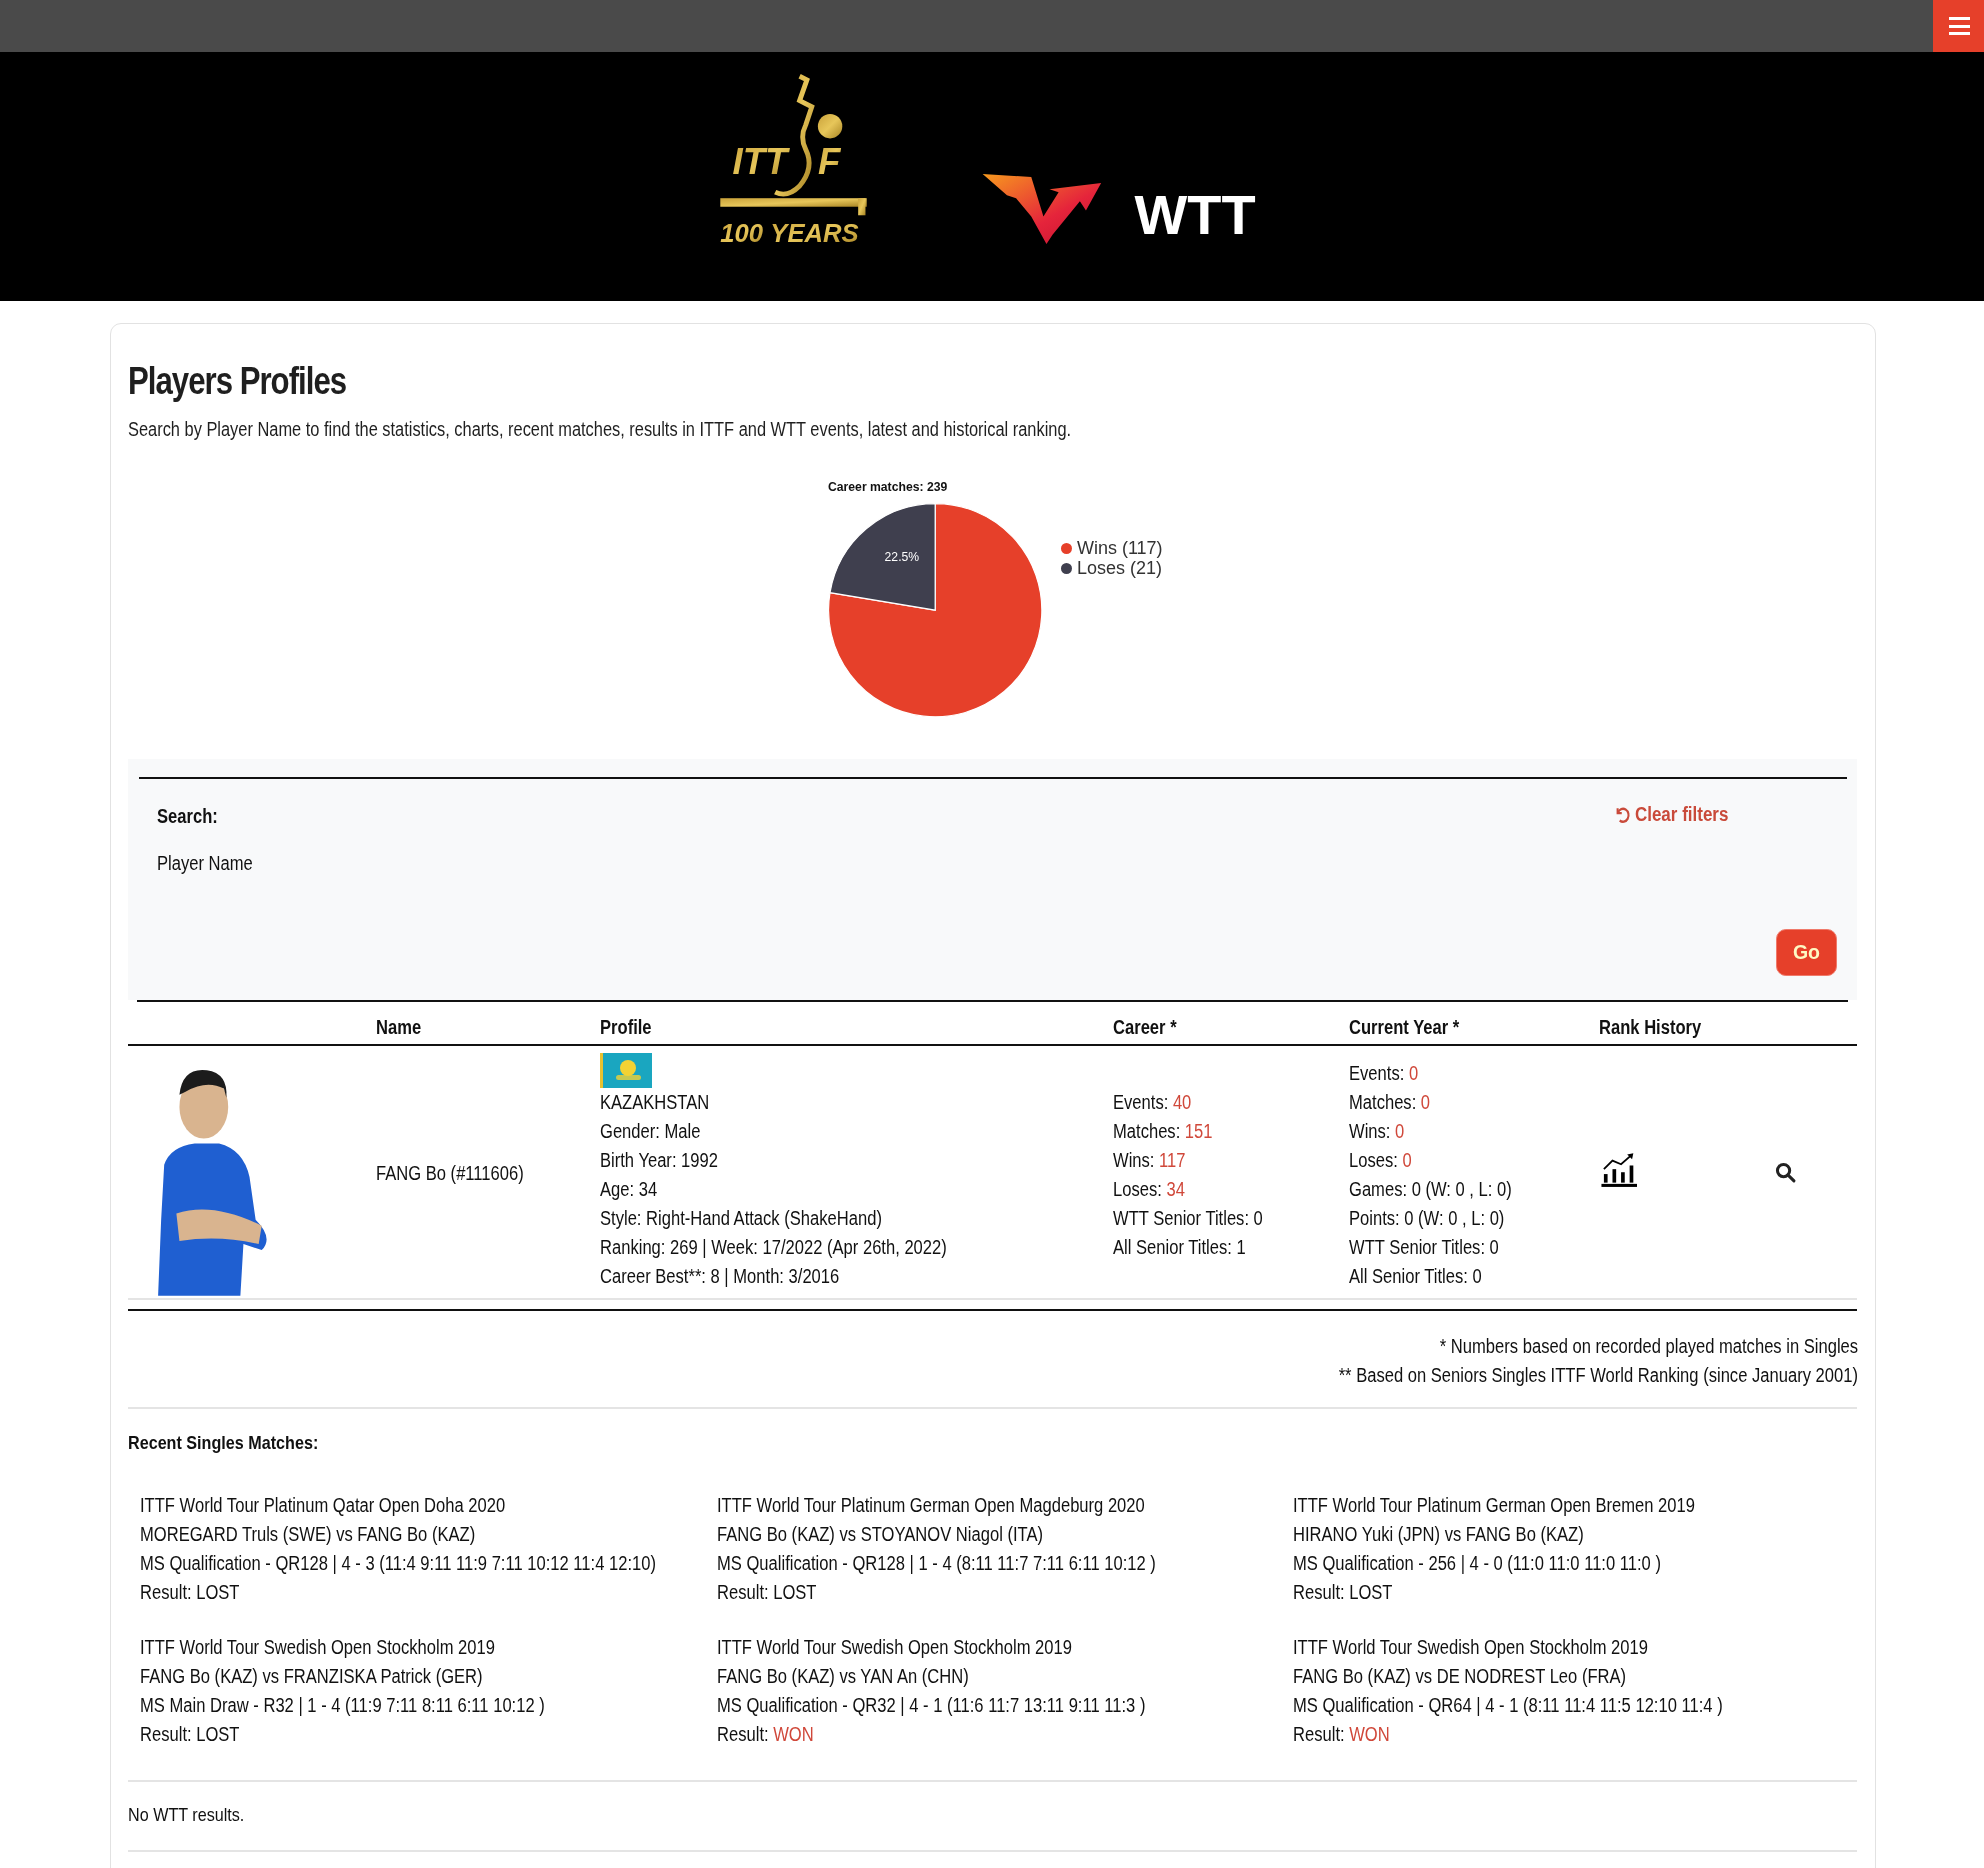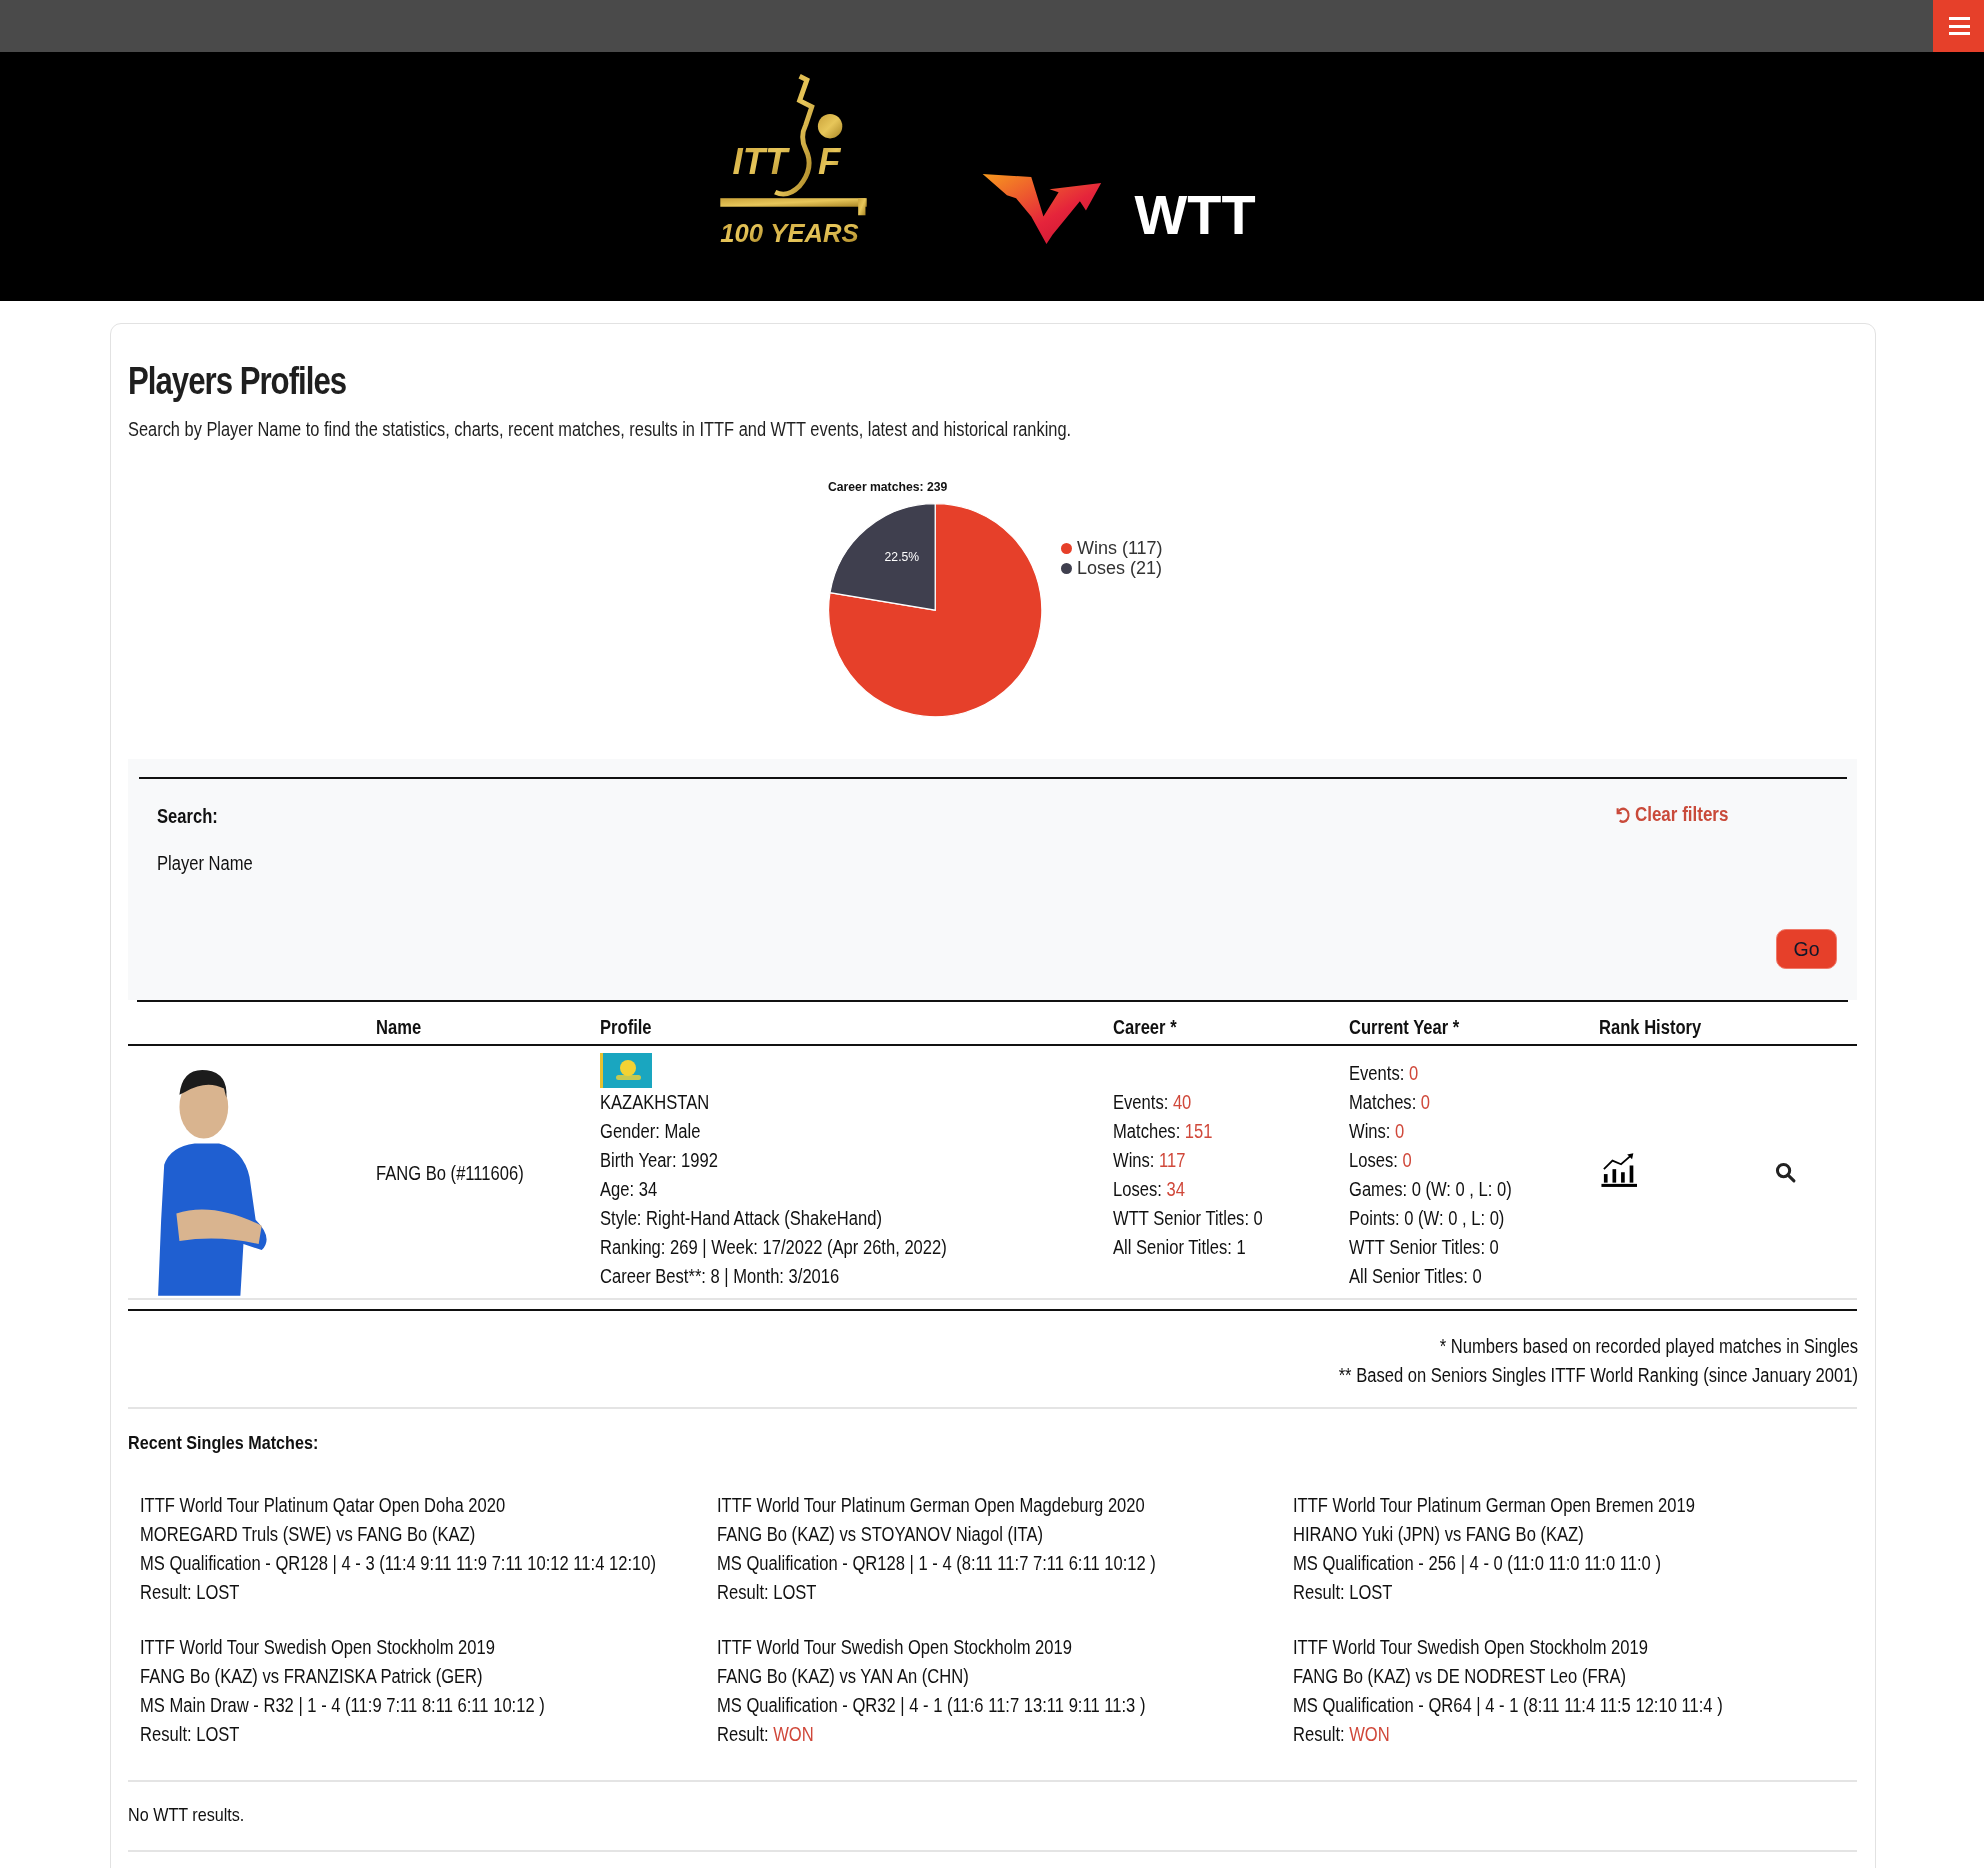--- a/index.html
+++ b/index.html
@@ -27,21 +27,21 @@
   .legend-dot { width: 11px; height: 11px; border-radius: 50%; display: inline-block; }
   .pie-svg { position: absolute; left: 0; top: 0; }
 
   
   .search-panel { position: absolute; left: 128px; top: 759px; width: 1729px; height: 241px; background: #f8f9fa; }
   .search-rule { position: absolute; left: 11px; top: 18.3px; width: 1708px; height: 1.8px; background: #111; }
   .search-label { position: absolute; left: 29px; top: 46px; font-size: 19.5px; font-weight: bold; transform: scaleX(0.85); transform-origin: left; color: #111; }
   .clear-filters { position: absolute; right: 129px; top: 44px; font-size: 20px; font-weight: bold; color: #c94a3a; display: flex; align-items: center; gap: 4.9px; cursor: pointer; transform: scaleX(0.85); transform-origin: right; white-space: nowrap; }
   .field-label { position: absolute; left: 29px; top: 93px; font-size: 19.5px; transform: scaleX(0.85); transform-origin: left; color: #111; }
   .name-input { position: absolute; left: 29px; top: 120px; width: 392px; height: 49px; border: 1.8px solid #111; border-radius: 11px; background: #fff; font-family: "Liberation Sans", sans-serif; font-size: 27px; color: #d0483a; padding: 0 13.4px; outline: none; }
-  .go-btn { position: absolute; left: 1648px; top: 170px; width: 61px; height: 40px; background: #e6402a; border-radius: 9.8px; border: 1.2px solid #f07a6a; color: #0f172a; font-size: 19.5px; font-weight: normal; display: flex; align-items: center; justify-content: center; cursor: pointer; }
+  .go-btn { position: absolute; left: 1648px; top: 170px; width: 61px; height: 47px; background: #e6402a; border-radius: 9.8px; border: 1.2px solid #f07a6a; color: #fef9c3; font-size: 19.5px; font-weight: bold; display: flex; align-items: center; justify-content: center; cursor: pointer; }
 
   
   .t-line { position: absolute; height: 1.8px; background: #111; }
   .th { position: absolute; top: 1016px; font-size: 19.5px; font-weight: bold; color: #111; transform: scaleX(0.85); transform-origin: left; white-space: nowrap; }
   .photo { position: absolute; left: 152px; top: 1061px; width: 128px; height: 235px; }
   .td { position: absolute; font-size: 19.5px; color: #111; transform: scaleX(0.85); transform-origin: left; white-space: nowrap; line-height: 29px; }
   .red { color: #d0483a; }
   .flag { position: absolute; left: 600px; top: 1053px; width: 52px; height: 35px; background: #1aa6c0; border-left: 3.7px solid #e8c22f; }
   .flag .sun { position: absolute; left: 17px; top: 7.3px; width: 16px; height: 16px; border-radius: 50%; background: #f3d233; }
   .flag .wing { position: absolute; left: 13.4px; top: 22px; width: 24.4px; height: 4.9px; border-radius: 4.9px; background: #f3d233; opacity: 0.8; }

